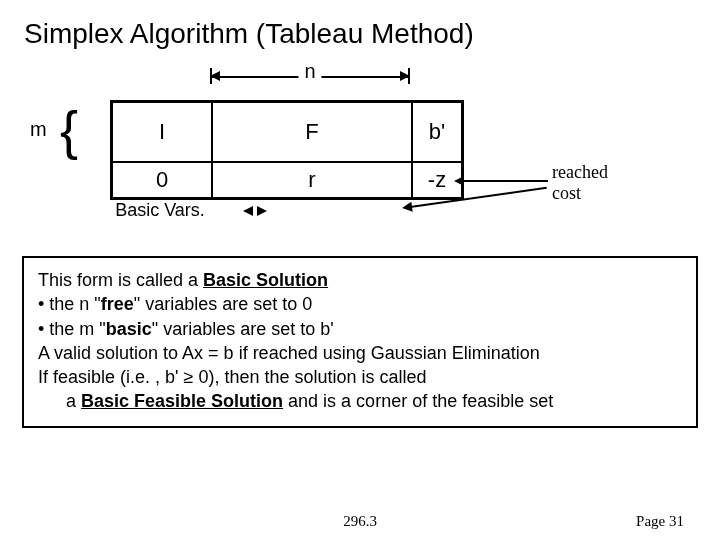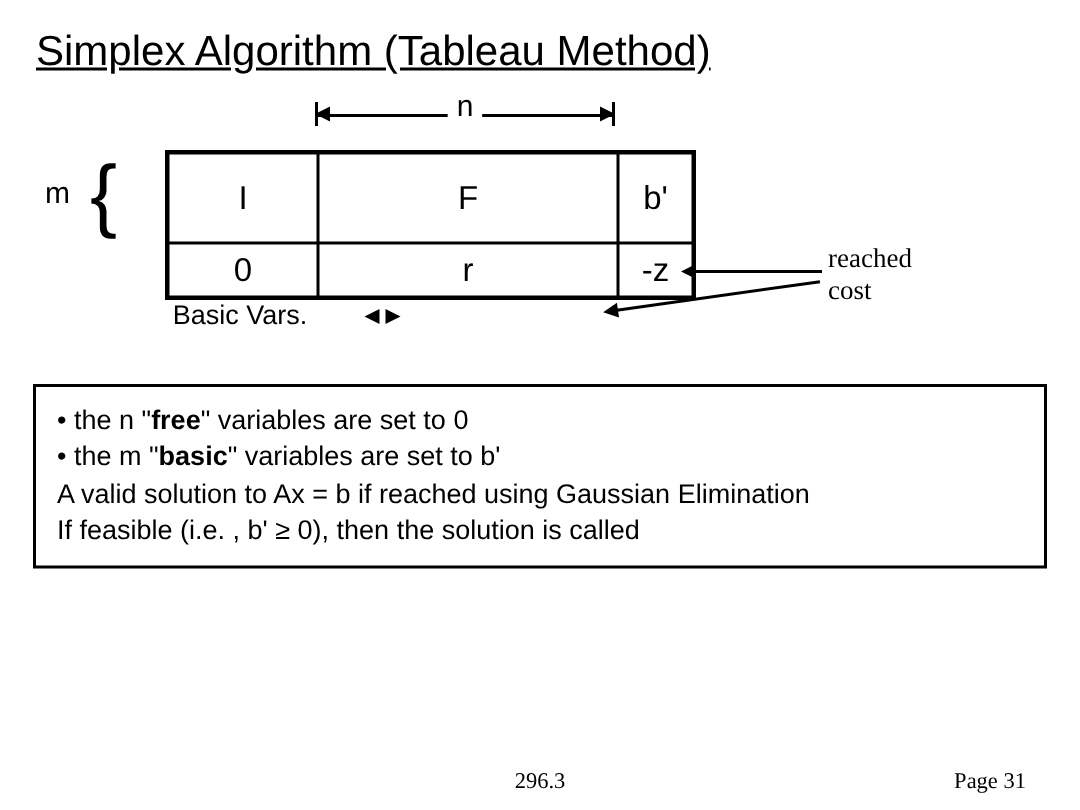--- a/index.html
+++ b/index.html
@@ -8,21 +8,20 @@
     padding: 0;
     width: 720px;
     height: 540px;
     font-family: "Comic Sans MS", cursive, sans-serif;
     background: #fff;
     color: #000;
     position: relative;
   }
   .title {
     font-size: 28px;
-    text-decoration: underline;
     padding: 18px 24px 8px 24px;
   }
   .diagram {
     position: relative;
     margin: 8px 0 0 110px;
     width: 460px;
     height: 190px;
   }
   
   .n-bracket {
@@ -150,25 +149,31 @@
       </div>
   </div>
 
   <div class="rhs-arrow1"></div>
   <div class="rhs-arrow2"></div>
   <div class="rhs-text rhs1">reached cost</div>
 </div>
 
 <div class="explain">
   <div>
+    <span>This form is called a </span><b><u>Basic Solution</u></b>
+  </div>
+  <div>
     • <span>the n "</span><b>free</b><span>" variables are set to 0</span>
   </div>
   <div>
     • <span>the m "</span><b>basic</b><span>" variables are set to b'</span>
   </div>
   <div>A valid solution to Ax = b if reached using Gaussian Elimination</div>
   <div>If feasible (i.e. , b' ≥ 0), then the solution is called</div>
+  <div style="padding-left:28px;">
+    <span>a </span><b><u>Basic Feasible Solution</u></b><span> and is a corner of the feasible set</span>
+  </div>
 </div>
 
 <div class="footer">
   <span class="course">296.3</span>
   <span class="page">Page 31</span>
 </div>
 
 </body></html>

